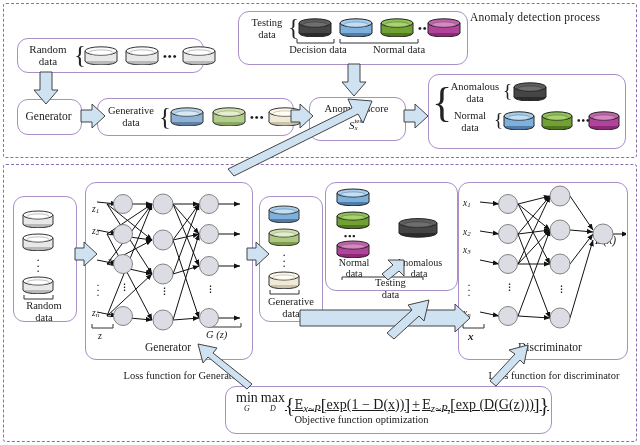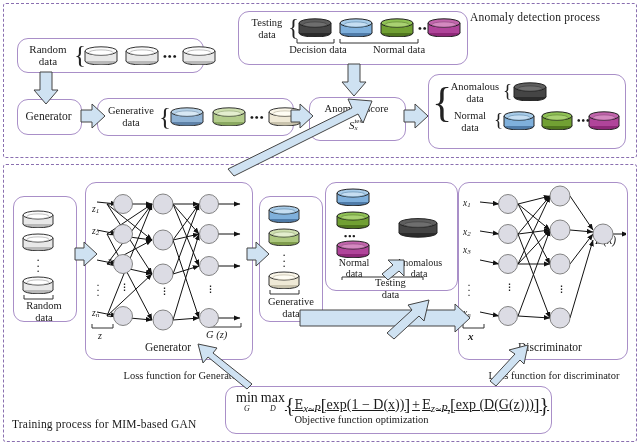--- a/index.html
+++ b/index.html
@@ -43,21 +43,20 @@
 </style>
 </head>
 <body>
 
 <div id="stage">
 
   <div class="dashpanel" id="panel-top"></div>
   <div class="dashpanel" id="panel-bottom"></div>
 
   <div class="panel-title" style="left:470px;top:11px;">Anomaly detection process</div>
-  <div class="panel-title" style="left:12px;top:418px;">Training process for MIM-based GAN</div>
 
   <div class="rbox" style="left:17px;top:38px;width:185px;height:33px;"></div>
   <div class="lbl two" style="left:22px;top:43px;width:52px;font-size:11px;">
     <div>Random</div>
     <div>data</div>
   </div>
   <div class="brace" style="left:74px;top:41px;font-size:25px;">{</div>
 
   <svg class="cyl" style="left:84px;top:46px;" width="35" height="19">
     <ellipse cx="17" cy="15" rx="16" ry="4" fill="#b9b9b9" stroke="#333" stroke-width="1"></ellipse>

